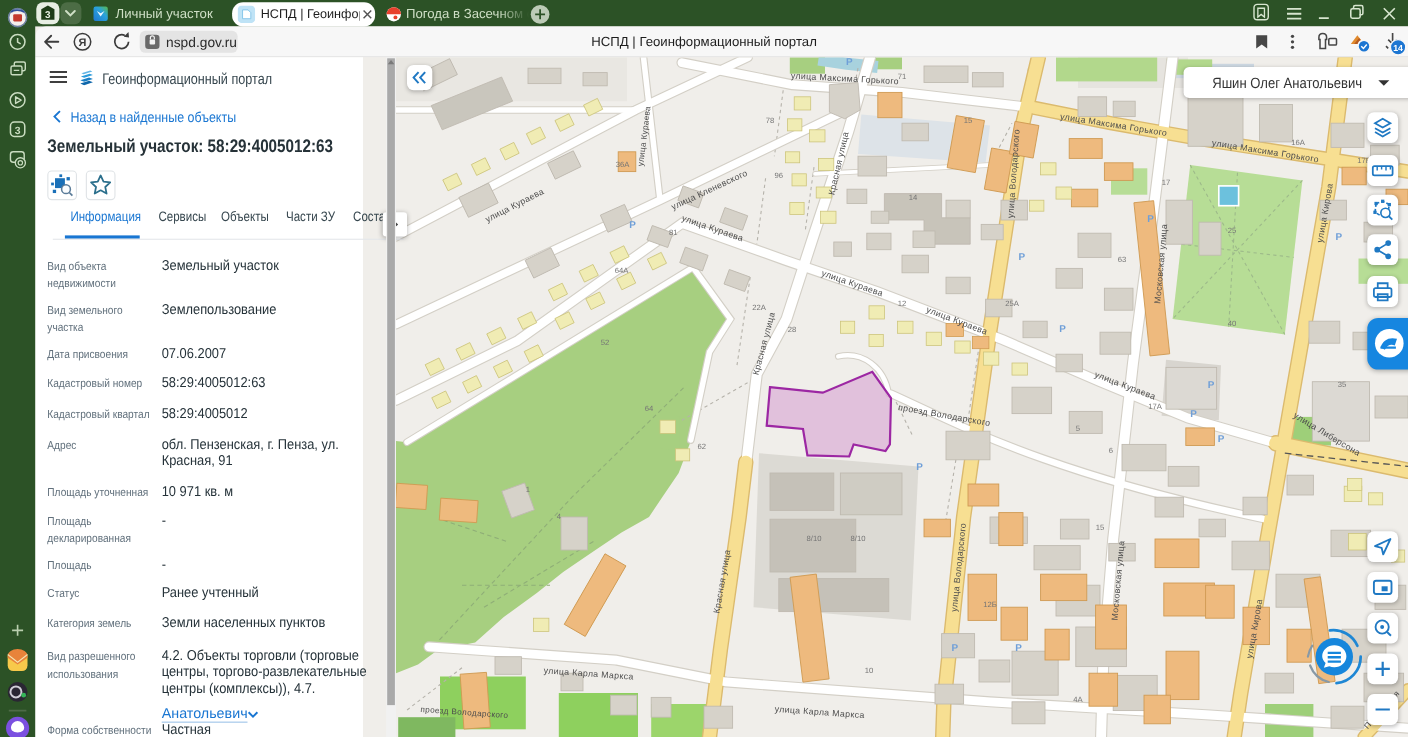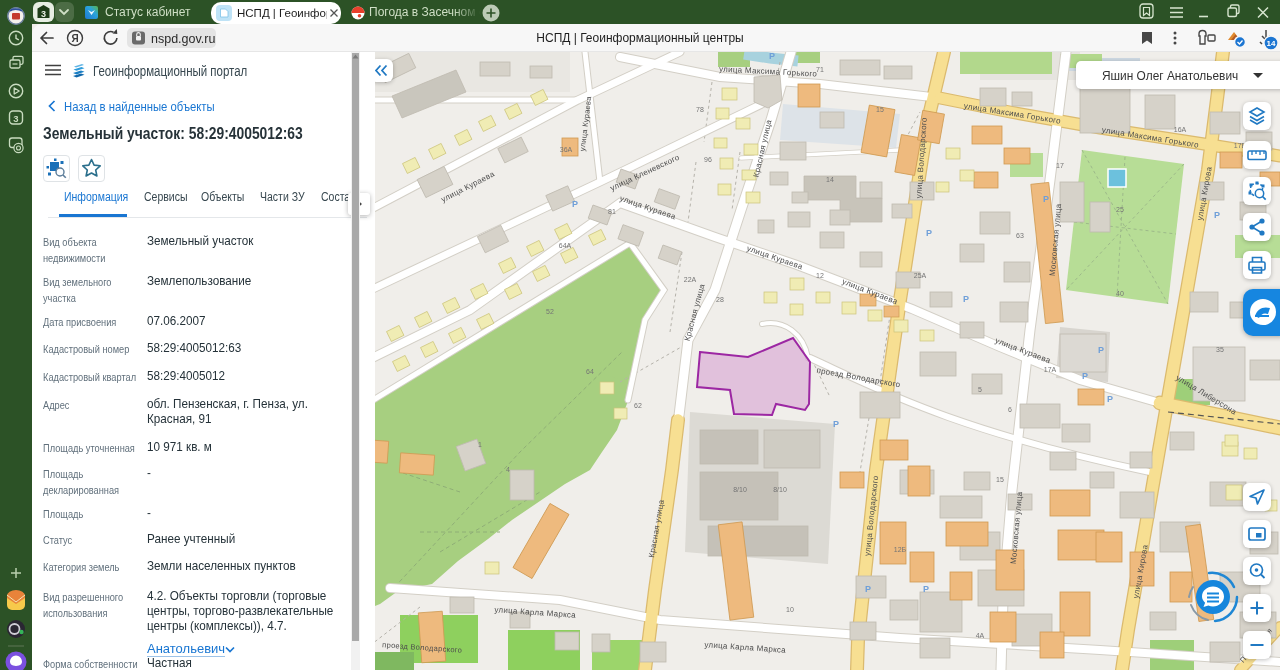--- a/index.html
+++ b/index.html
@@ -6,21 +6,21 @@
 .abs{position:absolute}
 #stage{position:relative;width:1280px;height:670px}
 #titlebar{left:0;top:0;width:1280px;height:24px;background:#2c5226}
 #sidebar{left:0;top:0;width:32px;height:670px;background:#2c5226;z-index:30}
 #addrbar{left:32px;top:24px;width:1248px;height:28px;background:#f7f7f7;border-radius:10px 0 0 0;z-index:25;border-bottom:1px solid #e6e6e6}
 .tabtxt{position:absolute;top:5px;font-size:12px;color:#cfdfc6;white-space:nowrap;z-index:7}
 #activetab{position:absolute;left:211px;top:2px;width:130px;height:22px;background:#fff;border-radius:10px;z-index:5}
 #activetab span{position:absolute;left:26px;top:4.5px;font-size:11.5px;color:#1d1d1d;white-space:nowrap;width:90px;overflow:hidden}
 #urlpill{position:absolute;left:127px;top:28px;width:89px;height:20px;background:#e4e4e4;border-radius:5px;z-index:26}
 #pagetitle{position:absolute;left:400px;top:31px;width:480px;text-align:center;font-size:12px;color:#1d1d1d;z-index:28}
-#panel{left:32px;top:52px;width:343px;height:618px;background:#fff;z-index:20}
+#panel{left:32px;top:52px;width:298px;height:618px;background:#fff;z-index:20}
 #scrollbar{left:351px;top:52px;width:9px;height:618px;background:#f1f1f1;z-index:21}
 #scrollthumb{left:352px;top:53px;width:7px;height:588px;background:#a9a9a9;z-index:22}
 .lbl{position:absolute;font-size:10.5px;color:#61707c;line-height:15.5px;white-space:nowrap;transform:scaleX(.88);transform-origin:left}
 .val{position:absolute;left:115px;font-size:13px;color:#253239;line-height:15px;white-space:nowrap;transform:scaleX(.9);transform-origin:left}
 .tab{position:absolute;top:0;font-size:12.5px;color:#37474f;transform:scaleX(.84);transform-origin:left}
 #mapwrap{left:360px;top:52px;width:920px;height:618px;z-index:1;overflow:hidden}
 .mapbtn{position:absolute;width:28px;height:28px;background:#fff;border-radius:6px;box-shadow:0 1px 4px rgba(0,0,0,.25);z-index:10}
 </style></head>
 <body>
 <div id="stage">
@@ -76,21 +76,21 @@
  <circle cx="459" cy="13" r="8.5" fill="#bccbb6"></circle>
       <path d="M459 8.5v9M454.5 13h9" stroke="#2c5226" stroke-width="1.6"></path>
  <rect x="1108" y="4" width="13" height="14" rx="3" fill="none" stroke="#d7e5cf" stroke-width="1.3"></rect>
  <path d="M1111.5 7.5h6v8l-3-2.4-3 2.4z" fill="none" stroke="#d7e5cf" stroke-width="1.2"></path>
  <path d="M1138 8h13M1138 12.5h13M1138 17h13" stroke="#d7e5cf" stroke-width="1.6"></path>
  <path d="M1167 16.5h9" stroke="#d7e5cf" stroke-width="1.6"></path>
  <rect x="1196" y="8" width="8.5" height="8.5" rx="1.5" fill="none" stroke="#d7e5cf" stroke-width="1.4"></rect>
  <path d="M1198.5 8v-1.5a1.5 1.5 0 0 1 1.5-1.5h5.5a1.5 1.5 0 0 1 1.5 1.5v5.5a1.5 1.5 0 0 1-1.5 1.5h-1.5" fill="none" stroke="#d7e5cf" stroke-width="1.4"></path>
  <path d="M1226 7.5l10 10M1236 7.5l-10 10" stroke="#d7e5cf" stroke-width="1.5"></path>
 </svg>
-<div class="tabtxt" style="left:105px">Статус кабинет</div>
+<div class="tabtxt" style="left:105px">Личный участок</div>
 <div class="tabtxt" style="left:369px;width:112px;overflow:hidden;-webkit-mask-image:linear-gradient(90deg,#000 75%,transparent)">Погода в Засечном сегод</div>
 <div id="activetab">
       <span>НСПД | Геоинформаци</span>
  <svg class="abs" style="left:5px;top:3px" width="16" height="16">
         <rect x="0" y="0" width="16" height="16" rx="4" fill="#bfe3f6"></rect>
         <path d="M4.5 4h5l2.5 2.5V12h-7.5z" fill="#fff" stroke="#7ec3e8" stroke-width=".8"></path>
       </svg>
  <svg class="abs" style="left:117px;top:5px" width="12" height="12">
         <path d="M2.5 2.5l7 7M9.5 2.5l-7 7" stroke="#555" stroke-width="1.3"></path>
       </svg>
@@ -115,21 +115,21 @@
  <rect x="1176" y="11" width="7" height="6" rx="1" fill="none" stroke="#474747" stroke-width="1.4"></rect>
  <path d="M1196 16l6-8 6 8z" fill="#e08a2e"></path>
       <path d="M1199 16l4.5-5.5 4.5 5.5z" fill="#b55c22"></path>
  <circle cx="1208" cy="18" r="5.5" fill="#1d76d2" stroke="#f7f7f7" stroke-width="1.5"></circle>
       <path d="M1205.5 18l2 2 3-3.5" stroke="#fff" stroke-width="1.3" fill="none"></path>
  <path d="M1234 6v10M1234 16l-4-4M1234 16l4-4" stroke="#474747" stroke-width="1.5" fill="none"></path>
  <path d="M1228 18l2 2M1240 18l-2 2M1234 21v1" stroke="#474747" stroke-width="1.5"></path>
  <circle cx="1239" cy="19" r="7" fill="#1d76d2" stroke="#f7f7f7" stroke-width="1.3"></circle>
       <text x="1239" y="22" font-size="8" fill="#fff" text-anchor="middle" font-weight="bold">14</text>
 </svg>
-<div class="abs" id="pagetitle">НСПД | Геоинформационный центры</div>
+<div class="abs" id="pagetitle">НСПД | Геоинформационный портал</div>
 <div class="abs" id="panel">
  <svg class="abs" style="left:13px;top:12px" width="16" height="12">
         <path d="M0 1.5h16M0 6h16M0 10.5h16" stroke="#3f3f3f" stroke-width="1.7"></path>
       </svg>
  <svg class="abs" style="left:40px;top:10px" width="15" height="16">
   <path d="M2 4.5l8-2.5 2 1-8 2.5z" fill="#62b5e5"></path>
   <path d="M1.5 7.5l8-2.5 3 1.2-8 2.5z" fill="#2d9cdb"></path>
   <path d="M1 11l8-2.5 3.5 1.3-8 2.6z" fill="#1b7fc4"></path>
   <path d="M1 14l8-2.5 3.5 1.3-8 2.6z" fill="#0f67ab"></path>
  </svg>

